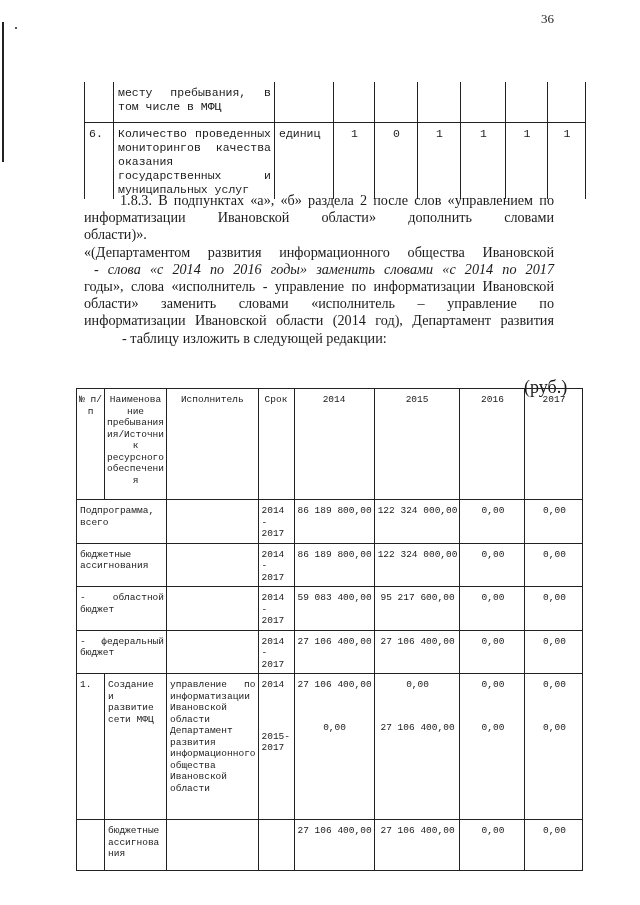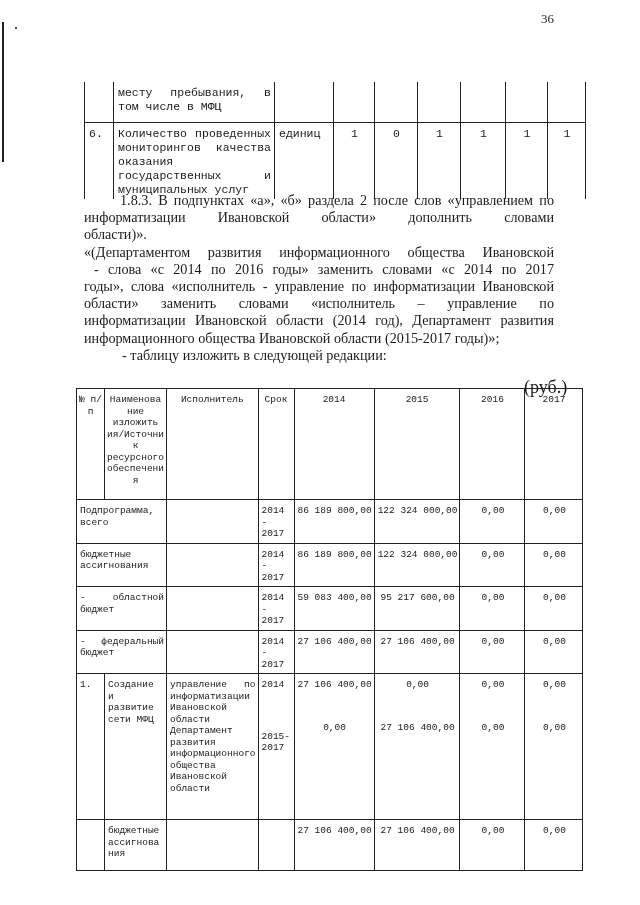--- a/index.html
+++ b/index.html
@@ -83,25 +83,24 @@
     <td class="num">1</td>
   </tr>
 </tbody>
   </table>
 
 <div class="para" style="top:192px;">
   <span class="line indent">1.8.3. В подпунктах «а», «б» раздела 2 после слов «управлением по</span>
   <span class="line">информатизации Ивановской области» дополнить словами</span>
   <span class="line last">области)».</span>
   <span class="line">«(Департаментом развития информационного общества Ивановской</span>
-  <span class="line" style="padding-left:10px;">- слова «с 2014 по 2016 годы» заменить словами «с 2014 по 2017</span>
+  <span class="line" style="padding-left:10px;font-style:italic;">- слова «с 2014 по 2016 годы» заменить словами «с 2014 по 2017</span>
   <span class="line">годы», слова «исполнитель - управление по информатизации Ивановской</span>
   <span class="line">области» заменить словами «исполнитель – управление по</span>
   <span class="line">информатизации Ивановской области (2014 год), Департамент развития</span>
-  <span class="line last">информационного общества Ивановской области (2015-2017 годы)»;</span>
   <span class="line last" style="padding-left:38px;">- таблицу изложить в следующей редакции:</span>
 </div>
 <div class="rub">(руб.)</div>
 
 <table id="tbl-main">
   <colgroup>
     <col style="width:28px">
       <col style="width:59px">
       <col style="width:88px">
       <col style="width:36px">
@@ -109,21 +108,21 @@
       <col style="width:75px">
       <col style="width:65px">
       <col style="width:58px">
   </colgroup>
   <tbody>
       <tr class="hdr">
     <th>№ п/п</th>
     <th>
       <span>Наименова</span><br>
       <span>ние</span><br>
-      <span>изложить</span><br>
+      <span>пребывания</span><br>
       <span>ия/Источни</span><br>
       <span>к</span><br>
       <span>ресурсного</span><br>
       <span>обеспечени</span><br>
       <span>я</span>
     </th>
     <th>Исполнитель</th>
     <th>Срок</th>
     <th>2014</th>
     <th>2015</th>

